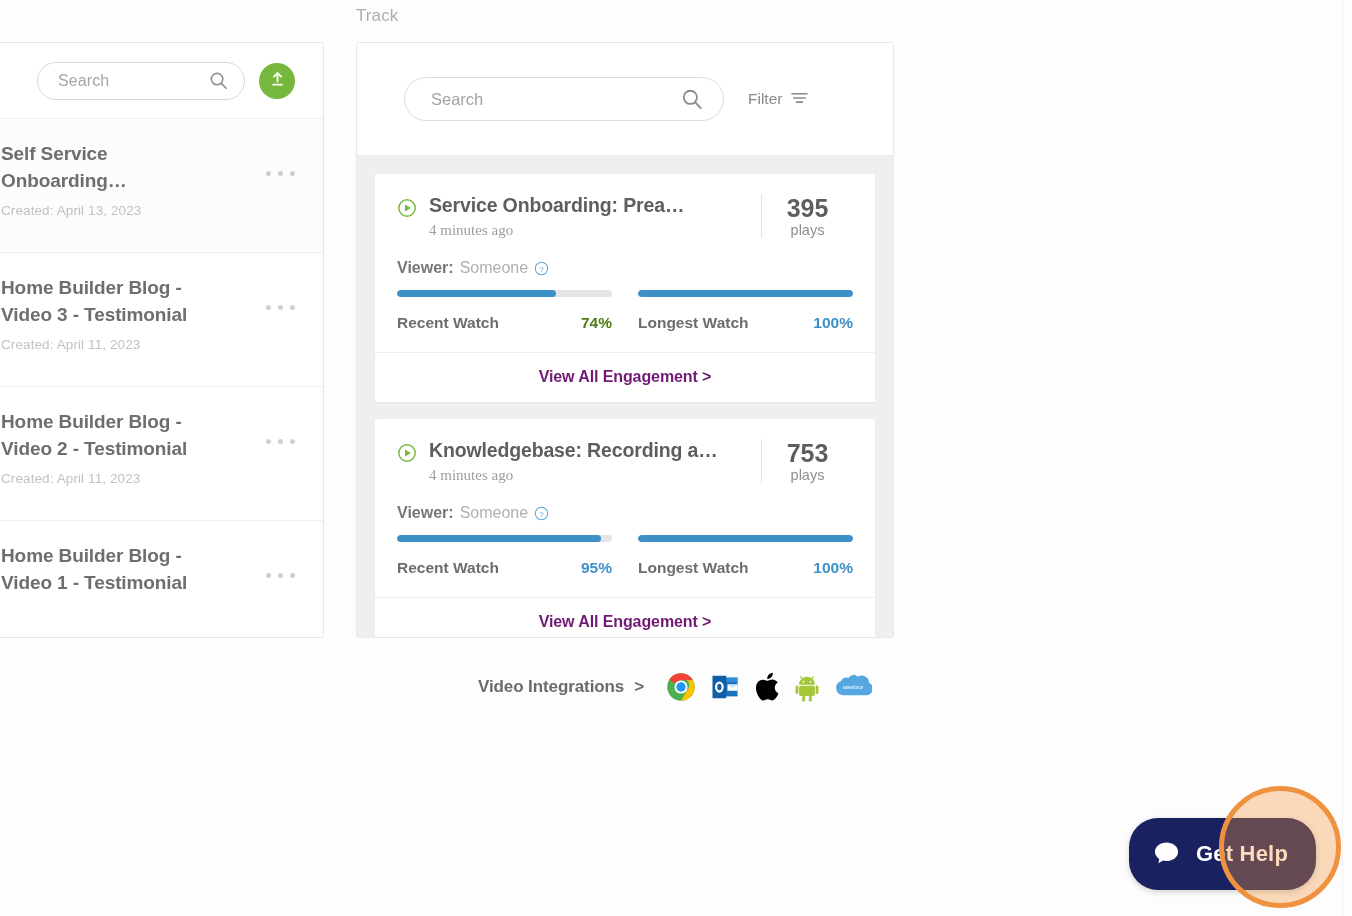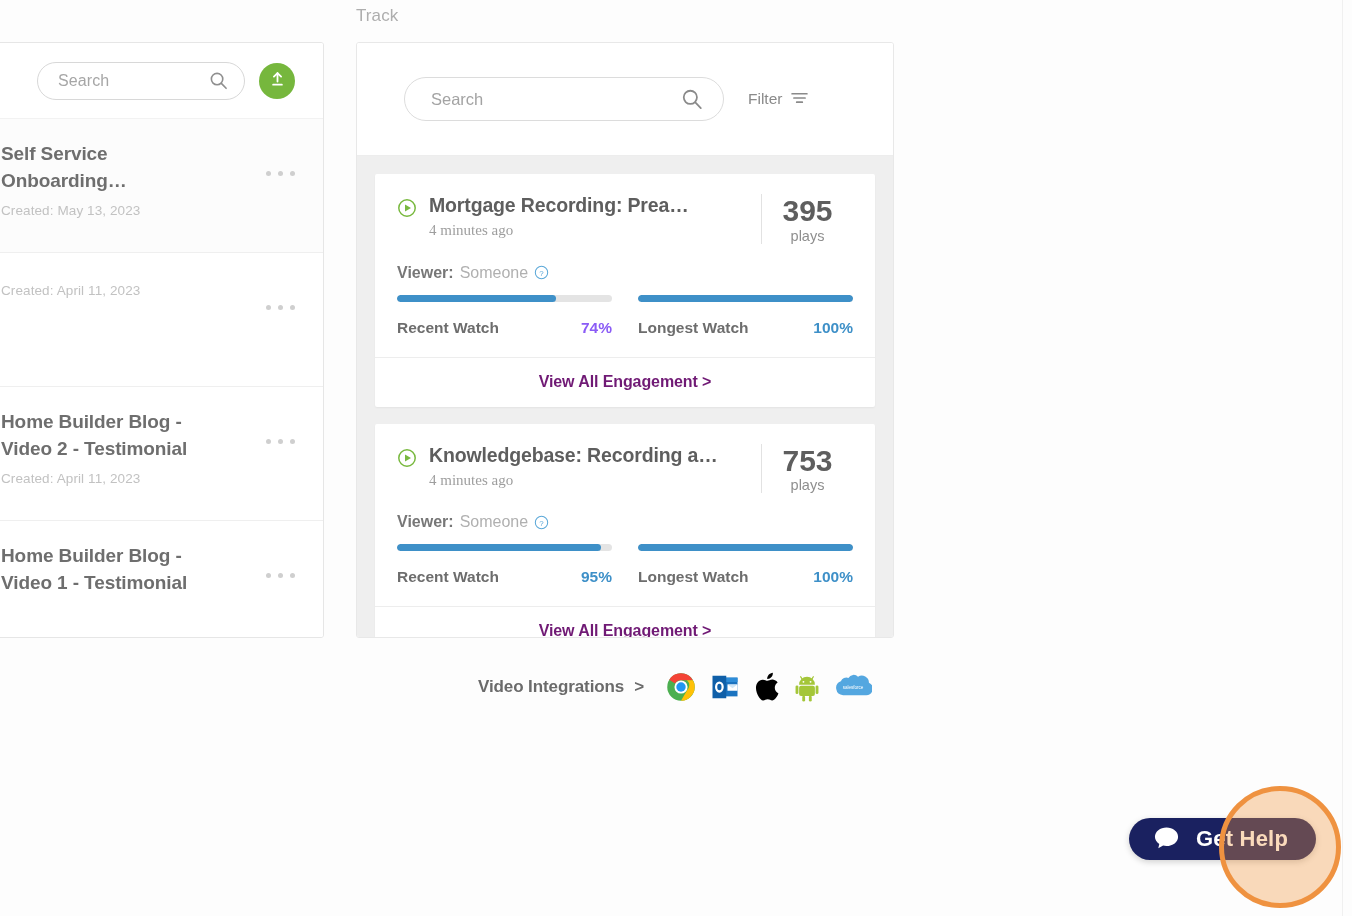--- a/index.html
+++ b/index.html
@@ -244,21 +244,21 @@
   }
 
   .plays-box {
     flex: 0 0 auto;
     width: 92px;
     text-align: center;
     border-left: 1px solid #e2e2e2;
     padding-top: 1px;
   }
   .plays-count {
-    font-size: 30px;
+    font-size: 25px;
     font-weight: bold;
     color: #5e5e5e;
     line-height: 1.05;
   }
   .plays-label {
     font-size: 14.5px;
     color: #8e8e8e;
     margin-top: 1px;
   }
 
@@ -293,21 +293,21 @@
   }
   .metric-row {
     margin-top: 17px;
     display: flex;
     align-items: baseline;
     justify-content: space-between;
     font-size: 15.5px;
   }
   .metric-name { color: #6d6d6d; font-weight: bold; }
   .metric-val { font-weight: bold; }
-  .metric-val.grey { color: #8b5cf6; }
+  .metric-val.grey { color: #4d7c0f; }
   .metric-val.blue { color: #3e90c8; }
 
   .vcard-foot {
     border-top: 1px solid #ededed;
     text-align: center;
     padding: 15px 0 16px;
     font-size: 16px;
     font-weight: bold;
     color: #701a75;
     cursor: pointer;
@@ -334,21 +334,21 @@
     margin-right: 8px;
     letter-spacing: -.1px;
   }
   .int-icon { cursor: pointer; display: flex; align-items: center; }
 
   
   .get-help {
     position: absolute;
     left: 1129px;
     top: 818px;
-    height: 42px;
+    height: 72px;
     padding: 0 28px 0 24px;
     border-radius: 29px;
     background: #1a2160;
     display: flex;
     align-items: center;
     gap: 16px;
     cursor: pointer;
     border: none;
     box-shadow: 0 2px 6px rgba(0,0,0,.18);
   }
@@ -402,33 +402,34 @@
         </span>
       </button>
     </div>
 
     <div class="library-list">
 
       <div class="lib-row">
         <div class="lib-row-inner">
           <div>
             <div class="lib-title">Self Service Onboarding…</div>
-            <div class="lib-created">Created: May 13, 2023</div>
+            <div class="lib-created">Created: April 13, 2023</div>
           </div>
           <div class="lib-menu">
               <i></i>
               <i></i>
               <i></i>
             </div>
         </div>
       </div>
 
       <div class="lib-row">
         <div class="lib-row-inner">
           <div>
+            <div class="lib-title">Home Builder Blog - Video 3 - Testimonial</div>
             <div class="lib-created">Created: April 11, 2023</div>
           </div>
           <div class="lib-menu">
               <i></i>
               <i></i>
               <i></i>
             </div>
         </div>
       </div>
 
@@ -494,21 +495,21 @@
       <div class="vcard">
         <div class="vcard-main">
           <div class="vcard-top">
             <span class="play-ring">
               <svg width="20" height="20" viewBox="0 0 20 20" fill="none">
                 <circle cx="10" cy="10" r="8.2" stroke="#79b93f" stroke-width="1.5"></circle>
                 <path d="M8 6.4 L14 10 L8 13.6 Z" fill="#79b93f"></path>
               </svg>
             </span>
             <div class="vcard-titles">
-              <div class="vcard-title">Mortgage Recording: Prea…</div>
+              <div class="vcard-title">Service Onboarding: Prea…</div>
               <div class="vcard-time">4 minutes ago</div>
             </div>
             <div class="plays-box">
               <div class="plays-count">395</div>
               <div class="plays-label">plays</div>
             </div>
           </div>
 
           <div class="viewer-line">
             <span class="viewer-key">Viewer:</span>

